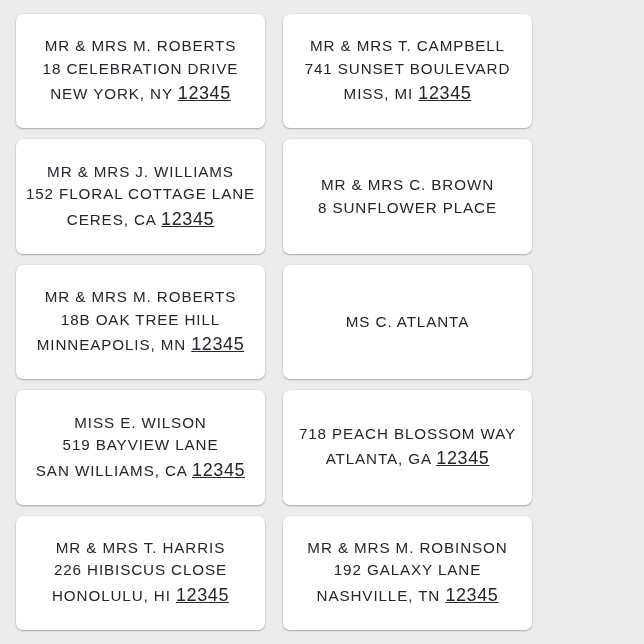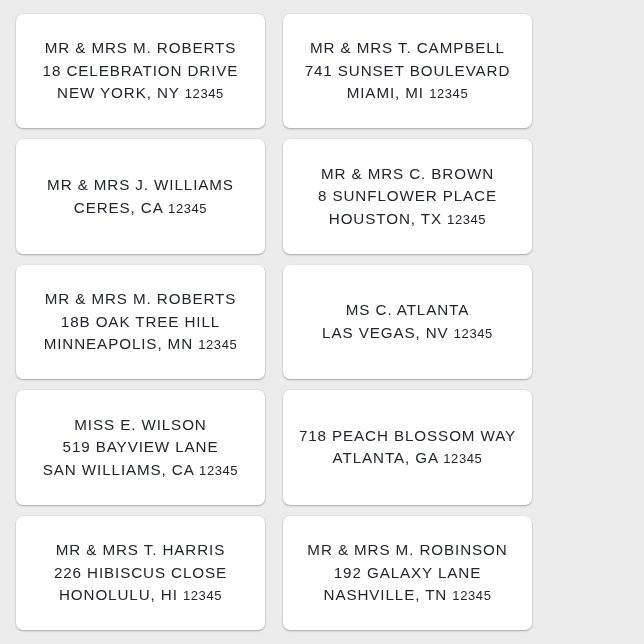--- a/index.html
+++ b/index.html
@@ -40,55 +40,55 @@
     color: #23262b;
     font-size: 15.2px;
     line-height: 1.48;
     letter-spacing: 0.9px;
     white-space: nowrap;
   }
   .line.zip-line {
     letter-spacing: 0.9px;
   }
   .zip {
-    font-size: 13px;
+    font-size: 18px;
     letter-spacing: 0.6px;
+    text-decoration: underline;
   }
 </style>
 </head>
 <body>
 
 <div id="sheet">
     <div class="label">
       <div class="line">MR &amp; MRS M. ROBERTS</div>
       <div class="line">18 CELEBRATION DRIVE</div>
       <div class="line zip-line"><span>NEW YORK, NY</span> <span class="zip">12345</span></div>
     </div>
     <div class="label">
       <div class="line">MR &amp; MRS T. CAMPBELL</div>
       <div class="line">741 SUNSET BOULEVARD</div>
-      <div class="line zip-line"><span>MIAMI, MI</span> <span class="zip">12345</span></div>
+      <div class="line zip-line"><span>MISS, MI</span> <span class="zip">12345</span></div>
     </div>
     <div class="label">
       <div class="line">MR &amp; MRS J. WILLIAMS</div>
+      <div class="line">152 FLORAL COTTAGE LANE</div>
       <div class="line zip-line"><span>CERES, CA</span> <span class="zip">12345</span></div>
     </div>
     <div class="label">
       <div class="line">MR &amp; MRS C. BROWN</div>
       <div class="line">8 SUNFLOWER PLACE</div>
-      <div class="line zip-line"><span>HOUSTON, TX</span> <span class="zip">12345</span></div>
     </div>
     <div class="label">
       <div class="line">MR &amp; MRS M. ROBERTS</div>
       <div class="line">18B OAK TREE HILL</div>
       <div class="line zip-line"><span>MINNEAPOLIS, MN</span> <span class="zip">12345</span></div>
     </div>
     <div class="label">
       <div class="line">MS C. ATLANTA</div>
-      <div class="line zip-line"><span>LAS VEGAS, NV</span> <span class="zip">12345</span></div>
     </div>
     <div class="label">
       <div class="line">MISS E. WILSON</div>
       <div class="line">519 BAYVIEW LANE</div>
       <div class="line zip-line"><span>SAN WILLIAMS, CA</span> <span class="zip">12345</span></div>
     </div>
     <div class="label">
       <div class="line">718 PEACH BLOSSOM WAY</div>
       <div class="line zip-line"><span>ATLANTA, GA</span> <span class="zip">12345</span></div>
     </div>

